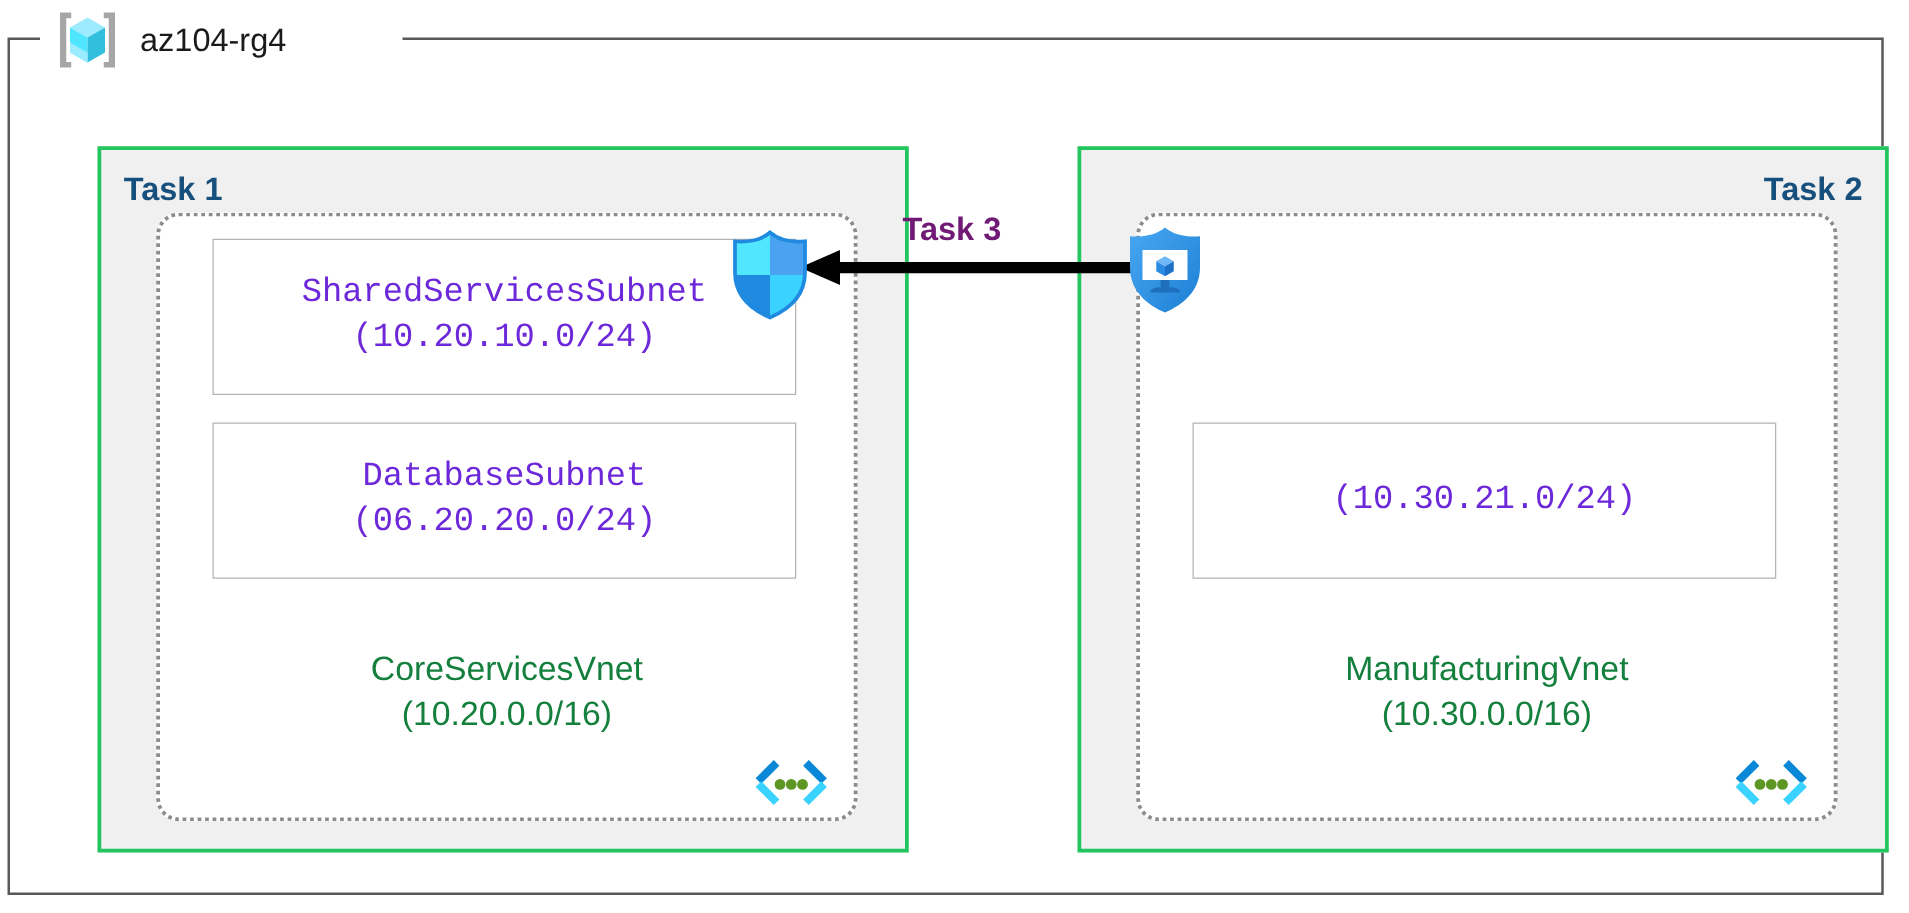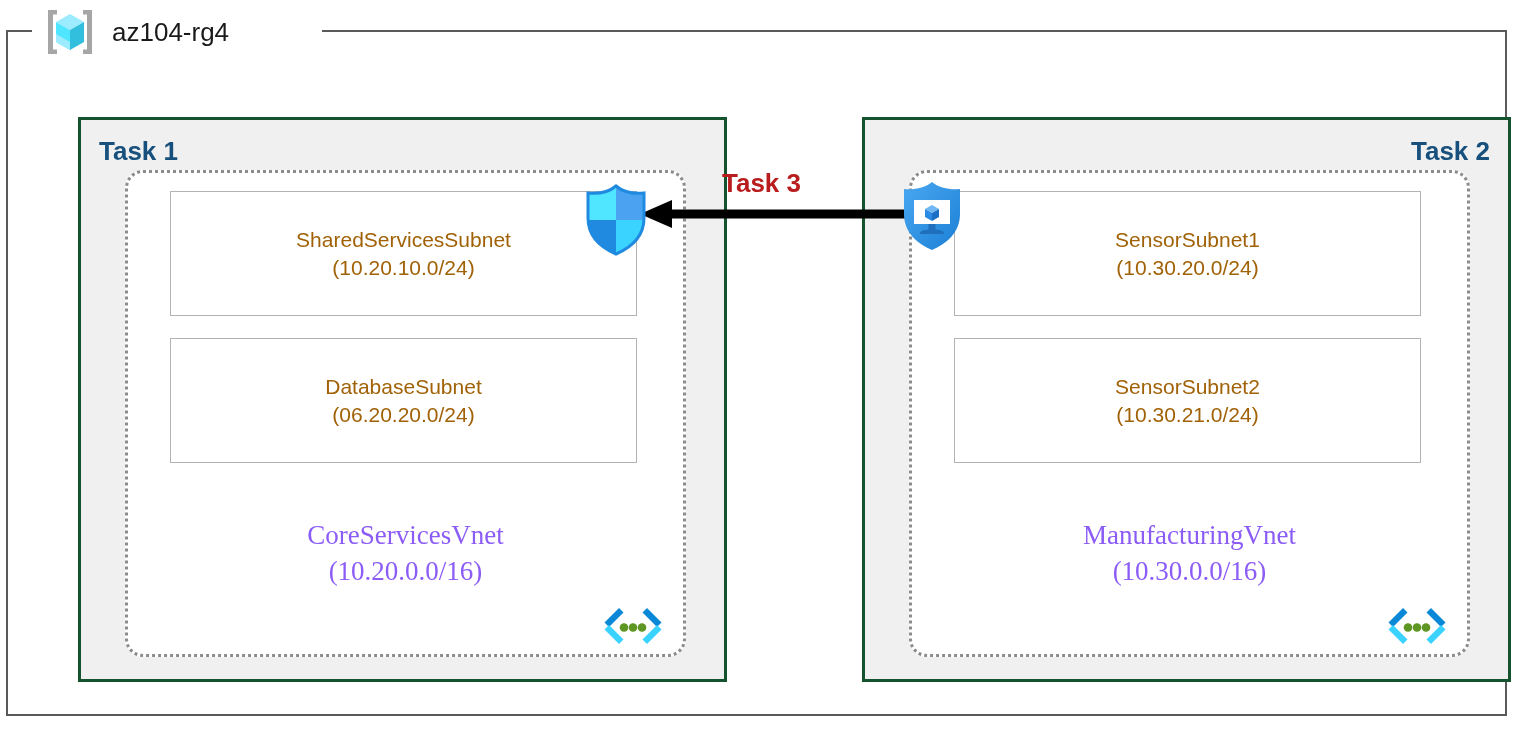--- a/index.html
+++ b/index.html
@@ -51,21 +51,21 @@
     font-size: 26px;
     color: #1a1a1a;
     font-family: "Liberation Sans", sans-serif;
     white-space: nowrap;
   }
 
   
   .task-panel {
     position: absolute;
     background: #f0f0f0;
-    border: 3px solid #14532d;
+    border: 3px solid #22c55e;
     box-sizing: border-box;
   }
   #task1-panel { left: 78px;  top: 117px; width: 649px; height: 565px; }
   #task2-panel { left: 822px; top: 117px; width: 649px; height: 565px; margin-left: 40px; }
 
   .task-label {
     position: absolute;
     top: 16px;
     font-size: 26px;
     font-weight: bold;
@@ -100,40 +100,40 @@
     box-sizing: border-box;
     display: flex;
     flex-direction: column;
     align-items: center;
     justify-content: center;
   }
   .subnet-box.slot1 { top: 18px; }
   .subnet-box.slot2 { top: 165px; }
 
   .subnet-name, .subnet-cidr {
-    font-size: 21px;
-    color: #a16207;
+    font-size: 27px;
+    color: #6d28d9;
     line-height: 1.33;
-    font-family: Liberation Sans, sans-serif;
+    font-family: Liberation Mono, monospace;
     white-space: nowrap;
   }
 
   
   .vnet-caption {
     position: absolute;
     left: 0;
     right: 0;
     top: 345px;
     text-align: center;
   }
   .vnet-name, .vnet-cidr {
     font-size: 27px;
-    color: #8b5cf6;
+    color: #15803d;
     line-height: 1.33;
-    font-family: Liberation Serif, serif;
+    font-family: Liberation Sans, sans-serif;
     white-space: nowrap;
   }
 
   
   .vnet-icon {
     position: absolute;
     right: 14px;
     bottom: 2px;
     width: 72px;
     height: 48px;
@@ -154,21 +154,21 @@
     left: 0; top: 0;
     width: 1527px; height: 730px;
     pointer-events: none;
   }
   .task3-label {
     position: absolute;
     left: 722px;
     top: 168px;
     font-size: 26px;
     font-weight: bold;
-    color: #b91c1c;
+    color: #701a75;
     font-family: "Liberation Sans", sans-serif;
     white-space: nowrap;
   }
 </style>
 </head>
 <body>
 
 <div id="canvas">
 
   <div class="rg-frame"></div>
@@ -231,27 +231,22 @@
         </svg>
       </span>
     </div>
   </div>
 
   <div class="task-panel" id="task2-panel">
     <span class="task-label right">Task 2</span>
 
     <div class="vnet-box">
 
-      <div class="subnet-box slot1">
-        <span class="subnet-name">SensorSubnet1</span>
-        <span class="subnet-cidr">(10.30.20.0/24)</span>
-      </div>
 
       <div class="subnet-box slot2">
-        <span class="subnet-name">SensorSubnet2</span>
         <span class="subnet-cidr">(10.30.21.0/24)</span>
       </div>
 
       <div class="vnet-caption">
         <div class="vnet-name">ManufacturingVnet</div>
         <div class="vnet-cidr">(10.30.0.0/16)</div>
       </div>
 
       <span class="vnet-icon">
         <svg viewBox="0 0 72 48" width="72" height="48">

